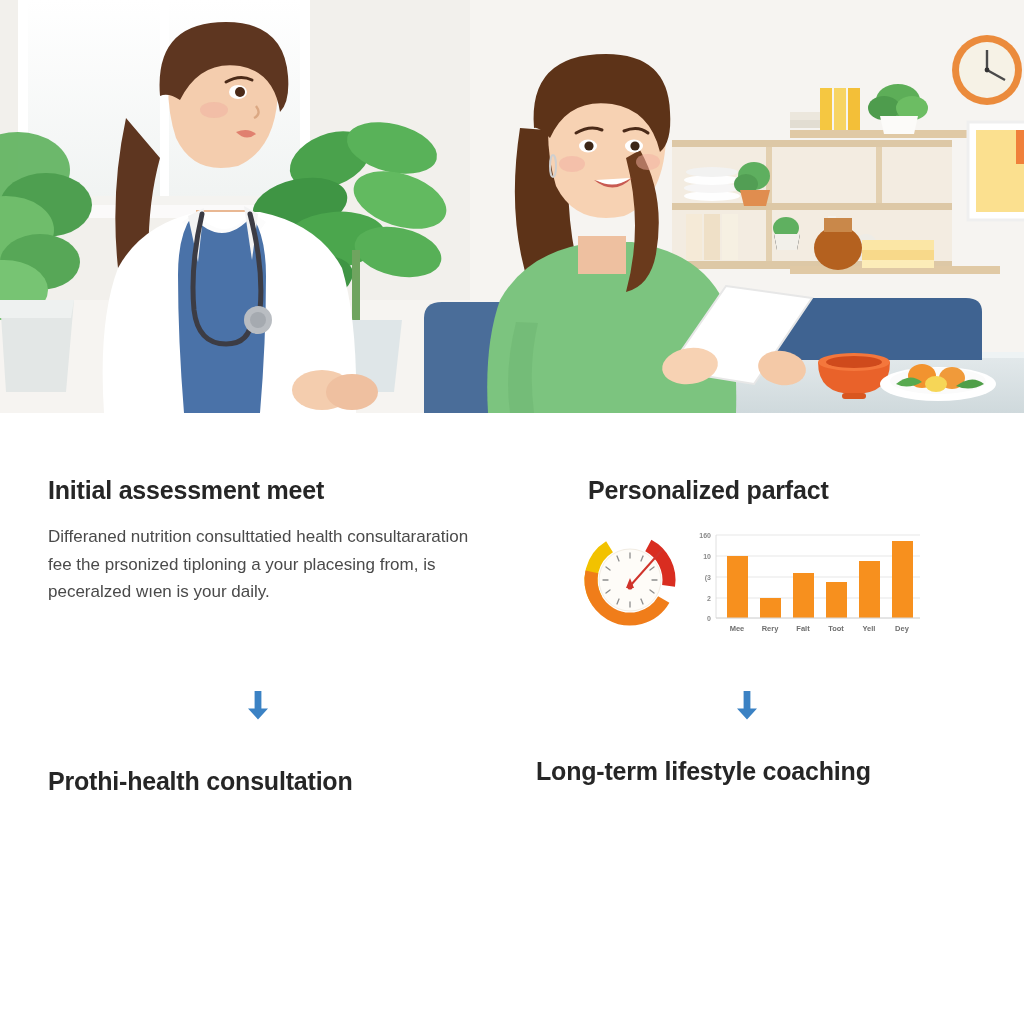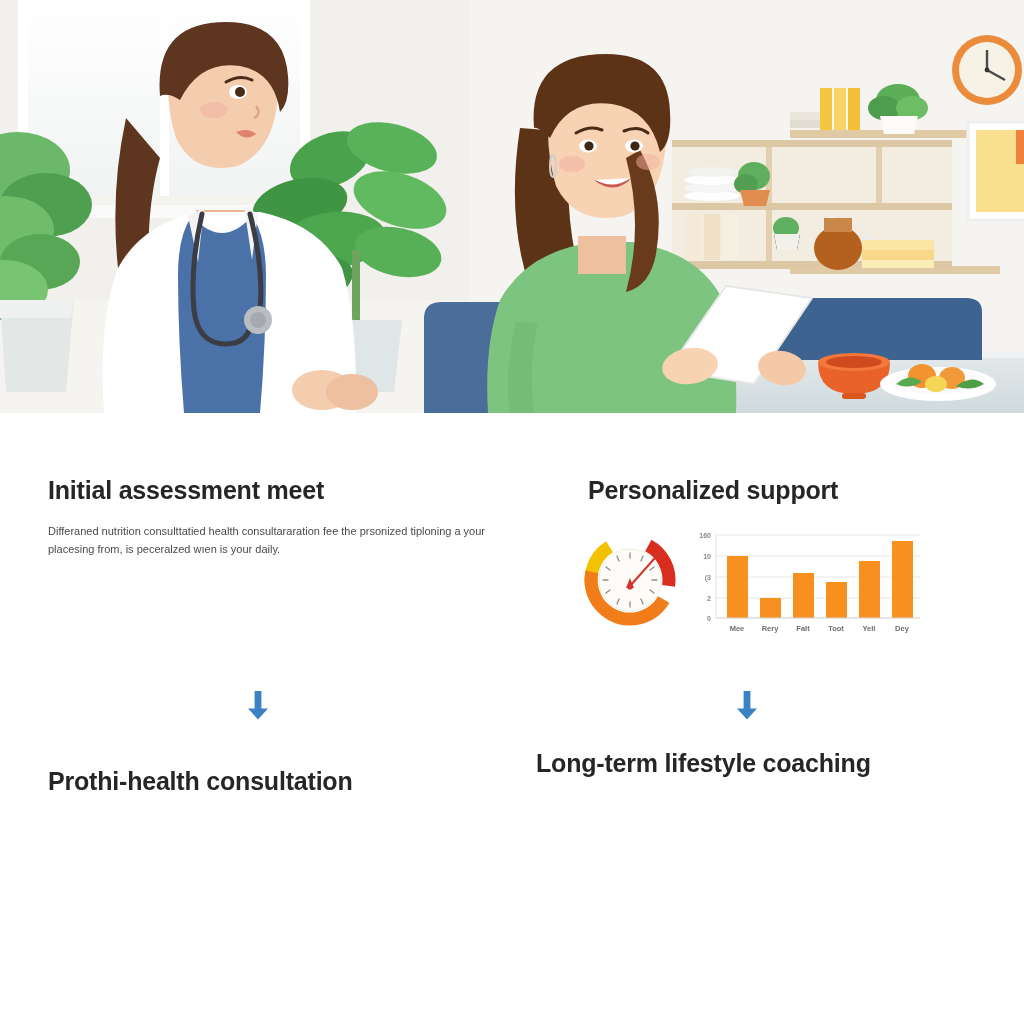--- a/index.html
+++ b/index.html
@@ -42,36 +42,36 @@
     background: #ffffff;
   }
 
   .cell {
     position: absolute;
   }
 
   .cell-tl { left: 48px;  top: 62px;  width: 440px; }
   .cell-tr { left: 536px; top: 62px;  width: 452px; }
   .cell-bl { left: 48px;  top: 353px; width: 450px; }
-  .cell-br { left: 536px; top: 335px; width: 452px; }
+  .cell-br { left: 536px; top: 343px; width: 452px; }
 
   .heading {
     font-size: 25px;
     font-weight: bold;
     color: #262626;
     letter-spacing: -0.2px;
     line-height: 1.2;
     margin-bottom: 18px;
   }
 
   .heading-tr { padding-left: 52px; }
   .heading-br { padding-left: 0px; }
 
   .body-text {
-    font-size: 11px;
+    font-size: 17px;
     color: #4a4a4a;
     line-height: 1.62;
     font-weight: 400;
   }
 
   
   .arrow-wrap {
     position: absolute;
     width: 34px;
     height: 34px;
@@ -331,21 +331,21 @@
   </div>
 
   <div class="content">
 
     <div class="cell cell-tl">
       <div class="heading">Initial assessment meet</div>
       <div class="body-text">Differaned nutrition consulttatied health consultararation fee the prsonized tiploning a your placesing from, is peceralzed wıen is your daily.</div>
     </div>
 
     <div class="cell cell-tr">
-      <div class="heading heading-tr">Personalized support</div>
+      <div class="heading heading-tr">Personalized parfact</div>
     </div>
 
     <div class="illus-row">
 
       <div class="gauge-box">
         <svg viewBox="0 0 100 104" xmlns="http://www.w3.org/2000/svg">
 
           <circle cx="50" cy="52" r="39" fill="none" stroke="#f2c200" stroke-width="13" stroke-dasharray="60 185" transform="rotate(150 50 52)"></circle>
           <circle cx="50" cy="52" r="39" fill="none" stroke="#f07d1a" stroke-width="13" stroke-dasharray="110 135" transform="rotate(30 50 52)"></circle>
           <circle cx="50" cy="52" r="39" fill="none" stroke="#d92d20" stroke-width="13" stroke-dasharray="48 197" transform="rotate(-62 50 52)"></circle>

